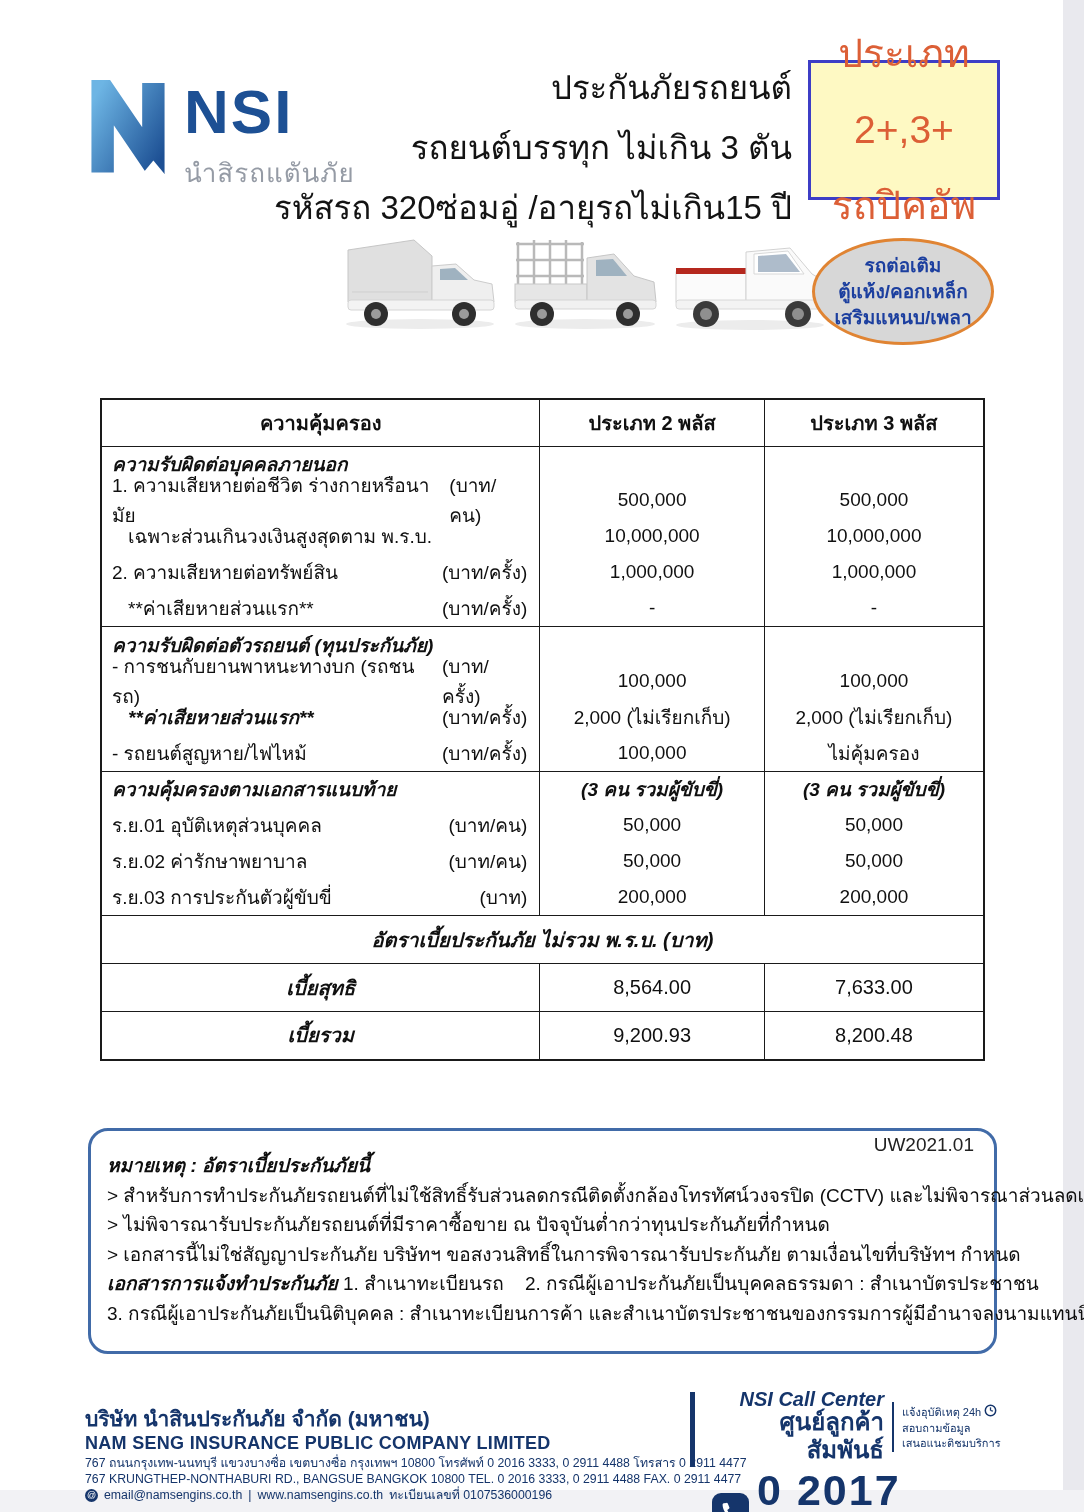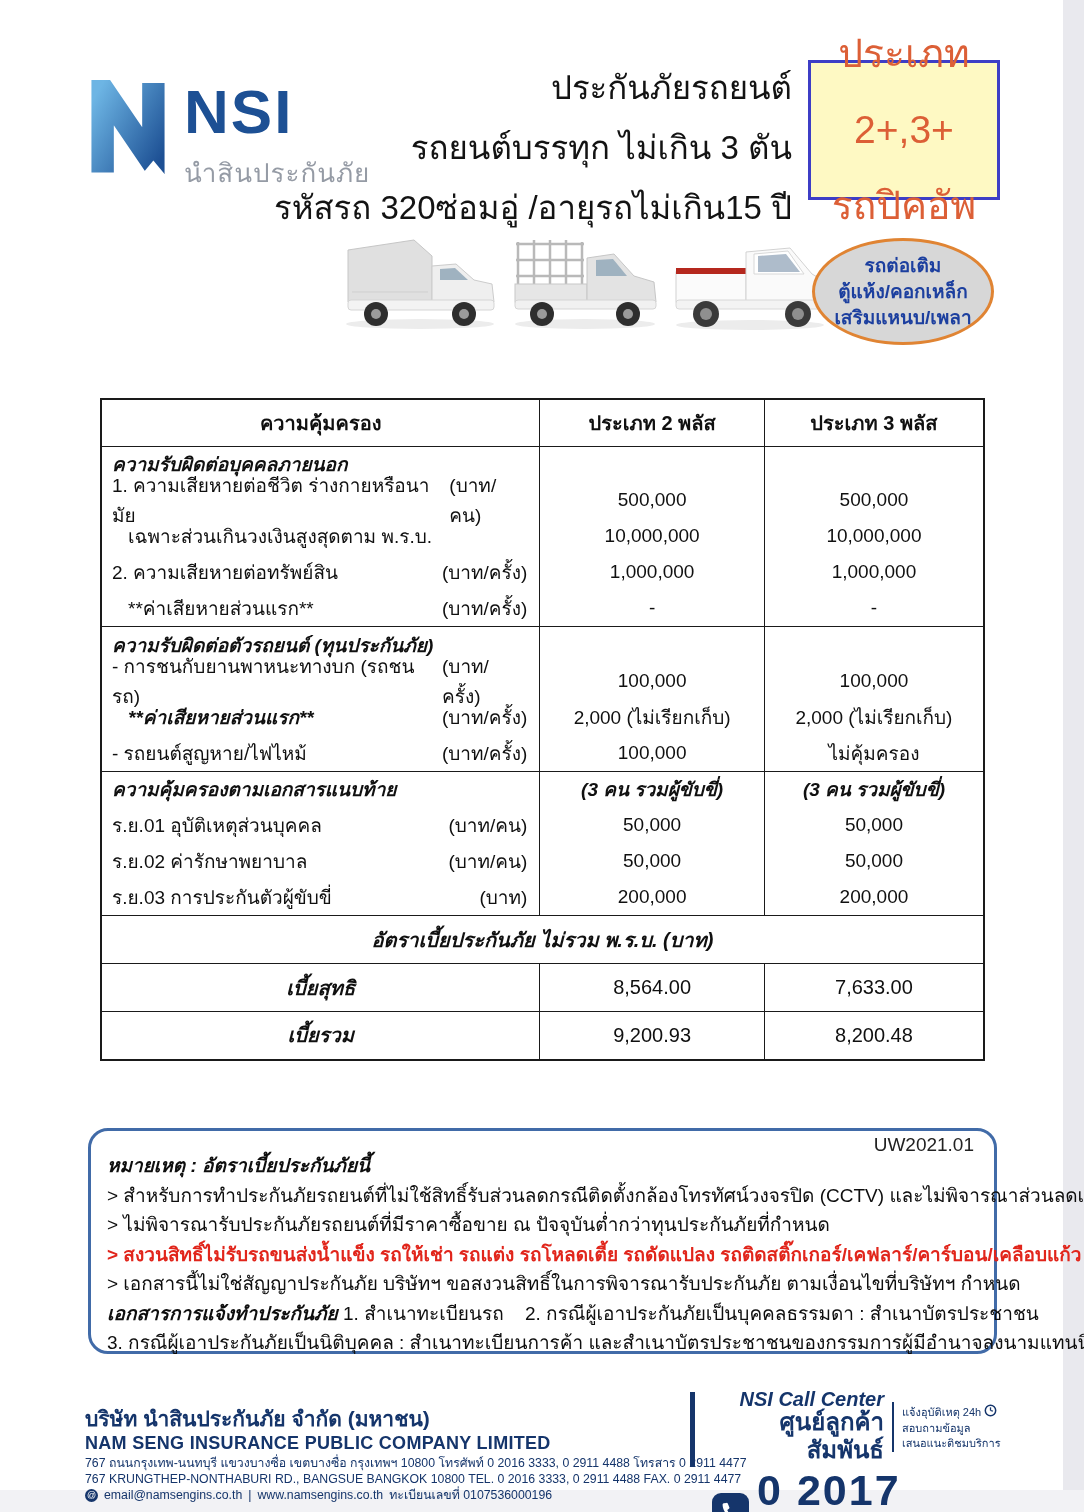--- a/index.html
+++ b/index.html
@@ -102,21 +102,21 @@
               <stop offset="1" stop-color="#e02b4b"></stop>
           </linearGradient>
         </defs>
         <polyline points="16,124 16,12 84,112 84,4" fill="none" stroke="url(#gBlue)" stroke-width="30" stroke-linejoin="miter"></polyline>
         <line x1="84" y1="4" x2="84" y2="124" stroke="url(#gOrange)" stroke-width="30"></line>
         <polygon points="69,126 99,126 84,108" fill="#ffffff"></polygon>
       </svg>
     </span>
     <div class="logo-text">
       <div class="brand">NSI</div>
-      <div class="brand-sub">นำสินประกันภัย</div>
+      <div class="brand-sub">นำสิรถแตันภัย</div>
     </div>
   </div>
 
   <div class="titles">
     <div>ประกันภัยรถยนต์</div>
     <div>รถยนต์บรรทุก ไม่เกิน 3 ตัน</div>
     <div>รหัสรถ 320ซ่อมอู่ /อายุรถไม่เกิน15 ปี</div>
   </div>
 
   <div class="type-box">
@@ -316,21 +316,20 @@
         <td class="val">8,200.48</td>
       </tr>
     </tbody>
   </table>
 
   <div class="notes">
     <div class="code">UW2021.01</div>
     <div class="note-line b">หมายเหตุ : อัตราเบี้ยประกันภัยนี้</div>
     <div class="note-line">&gt; สำหรับการทำประกันภัยรถยนต์ที่ไม่ใช้สิทธิ์รับส่วนลดกรณีติดตั้งกล้องโทรทัศน์วงจรปิด (CCTV) และไม่พิจารณาส่วนลดเพิ่มเติมอีก</div>
     <div class="note-line">&gt; ไม่พิจารณารับประกันภัยรถยนต์ที่มีราคาซื้อขาย ณ ปัจจุบันต่ำกว่าทุนประกันภัยที่กำหนด</div>
-    <div class="note-line red">&gt; สงวนสิทธิ์ไม่รับรถขนส่งน้ำแข็ง รถให้เช่า รถแต่ง รถโหลดเตี้ย รถดัดแปลง รถติดสติ๊กเกอร์/เคฟลาร์/คาร์บอน/เคลือบแก้ว</div>
     <div class="note-line">&gt; เอกสารนี้ไม่ใช่สัญญาประกันภัย บริษัทฯ ขอสงวนสิทธิ์ในการพิจารณารับประกันภัย ตามเงื่อนไขที่บริษัทฯ กำหนด</div>
     <div class="note-line docs-line">
       <span class="b">เอกสารการแจ้งทำประกันภัย</span>
       <span>1. สำเนาทะเบียนรถ</span>
       <span class="docs-item2">2. กรณีผู้เอาประกันภัยเป็นบุคคลธรรมดา : สำเนาบัตรประชาชน</span>
     </div>
     <div class="note-line">3. กรณีผู้เอาประกันภัยเป็นนิติบุคคล : สำเนาทะเบียนการค้า และสำเนาบัตรประชาชนของกรรมการผู้มีอำนาจลงนามแทนนิติบุคคล</div>
   </div>
 
   <div class="footer">

